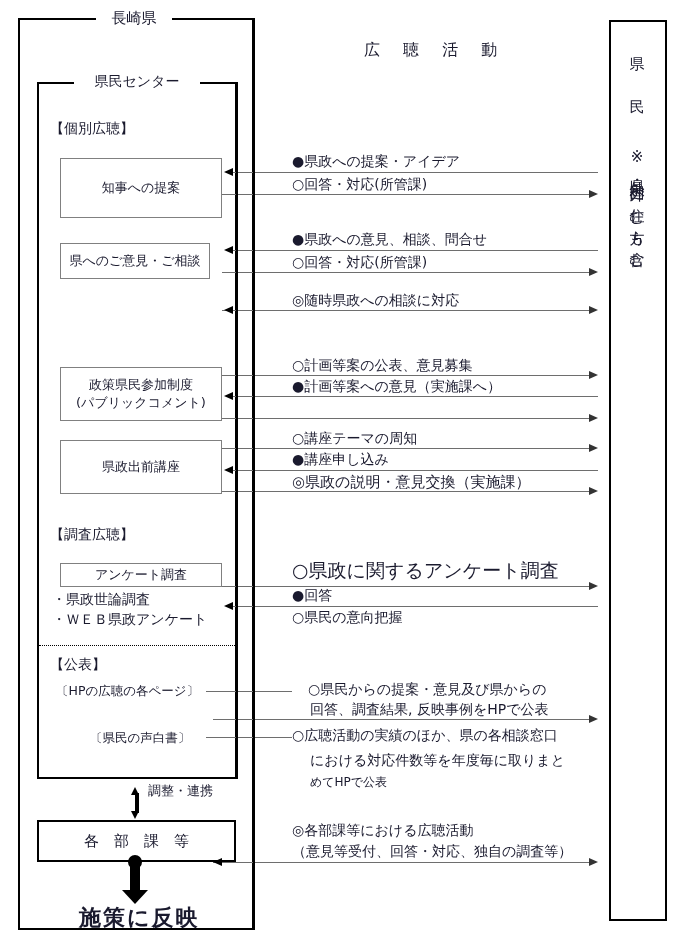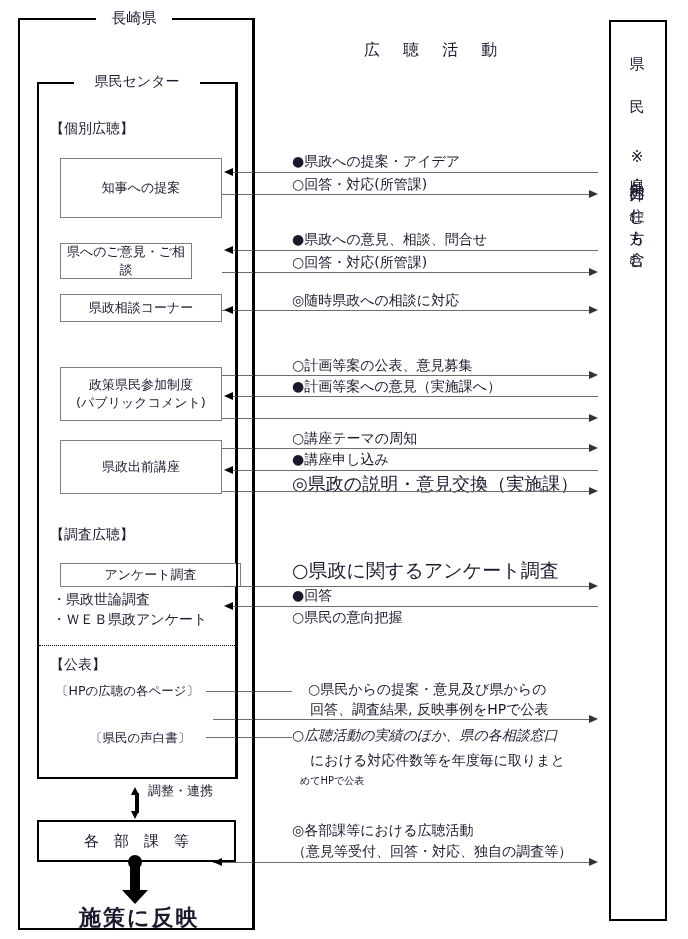--- a/index.html
+++ b/index.html
@@ -70,32 +70,31 @@
   <div class="abs frame-label" style="left:74px;top:73px;width:126px;font-size:14px;padding:2px 0;font-family:Liberation Serif, serif;">県民センター</div>
 
   <div class="abs sec-label" style="left:50px;top:120px;font-size:14px;">【個別広聴】</div>
   <div class="abs sec-label" style="left:50px;top:526px;font-size:14px;">【調査広聴】</div>
   <div class="abs sec-label" style="left:50px;top:656px;font-size:14px;">【公表】</div>
 
   <div class="abs dotline" style="left:39px;top:645px;width:196px;"></div>
 
   <div class="abs gbox" style="left:60px;top:158px;width:162px;height:60px;font-size:13px;">知事への提案</div>
 
-  <div class="abs gbox" style="left:60px;top:243px;width:132px;height:36px;font-size:13px;">県へのご意見・ご相談</div>
+  <div class="abs gbox" style="left:60px;top:243px;width:150px;height:36px;font-size:13px;">県へのご意見・ご相談</div>
 
-  <div class="abs gbox" style="left:60px;top:294px;width:162px;height:28px;font-size:13px;">県政相談コーナー</div>
 
   <div class="abs gbox" style="left:60px;top:367px;width:162px;height:54px;font-size:13px;flex-direction:column;">
     <span>政策県民参加制度</span>
     <span>(パブリックコメント)</span>
   </div>
 
   <div class="abs gbox" style="left:60px;top:440px;width:162px;height:54px;font-size:13px;">県政出前講座</div>
 
-  <div class="abs gbox" style="left:60px;top:563px;width:181px;height:24px;font-size:13px;">アンケート調査</div>
+  <div class="abs gbox" style="left:60px;top:563px;width:162px;height:24px;font-size:13px;">アンケート調査</div>
 
   <div class="abs txt" style="left:52px;top:591px;font-size:14px;">・県政世論調査</div>
   <div class="abs txt" style="left:52px;top:611px;font-size:14px;">・ＷＥＢ県政アンケート</div>
 
   <div class="abs txt" style="left:56px;top:683px;font-size:12.5px;">〔HPの広聴の各ページ〕</div>
   <div class="abs txt" style="left:90px;top:730px;font-size:12.5px;">〔県民の声白書〕</div>
 
   <div class="abs bbox" style="left:37px;top:820px;width:199px;height:42px;font-size:15px;">各　部　課　等</div>
 
   <div class="abs arr-u" style="left:131px;top:787px;"></div>
@@ -147,44 +146,44 @@
   <div class="abs arr-r" style="left:589px;top:413.5px;"></div>
 
   <div class="abs txt" style="left:292px;top:430px;font-size:14px;">○講座テーマの周知</div>
   <div class="abs hline" style="left:222px;top:448px;width:367px;"></div>
   <div class="abs arr-r" style="left:589px;top:443.5px;"></div>
 
   <div class="abs txt" style="left:292px;top:451px;font-size:14px;">●講座申し込み</div>
   <div class="abs hline" style="left:233px;top:470px;width:365px;"></div>
   <div class="abs arr-l" style="left:224px;top:465.5px;"></div>
 
-  <div class="abs txt" style="left:292px;top:473px;font-size:18px;">◎県政の説明・意見交換（実施課）</div>
+  <div class="abs txt" style="left:292px;top:473px;font-size:15px;">◎県政の説明・意見交換（実施課）</div>
   <div class="abs hline" style="left:222px;top:491px;width:367px;"></div>
   <div class="abs arr-r" style="left:589px;top:486.5px;"></div>
 
   <div class="abs txt" style="left:292px;top:559px;font-size:19px;">○県政に関するアンケート調査</div>
   <div class="abs hline" style="left:222px;top:586px;width:367px;"></div>
   <div class="abs arr-r" style="left:589px;top:581.5px;"></div>
 
   <div class="abs txt" style="left:292px;top:587px;font-size:14px;">●回答</div>
   <div class="abs hline" style="left:233px;top:606px;width:365px;"></div>
   <div class="abs arr-l" style="left:224px;top:601.5px;"></div>
 
   <div class="abs txt" style="left:292px;top:609px;font-size:14px;">○県民の意向把握</div>
 
   <div class="abs hline" style="left:206px;top:691px;width:86px;"></div>
   <div class="abs txt" style="left:308px;top:681px;font-size:14px;">○県民からの提案・意見及び県からの</div>
   <div class="abs txt" style="left:310px;top:701px;font-size:14px;">回答、調査結果, 反映事例をHPで公表</div>
   <div class="abs hline" style="left:213px;top:719px;width:376px;"></div>
   <div class="abs arr-r" style="left:589px;top:714.5px;"></div>
 
   <div class="abs hline" style="left:206px;top:737px;width:86px;"></div>
-  <div class="abs txt" style="left:292px;top:727px;font-size:14px;font-style:italic;">○広聴活動の実績のほか、県の各相談窓口</div>
+  <div class="abs txt" style="left:292px;top:727px;font-size:14px;">○広聴活動の実績のほか、県の各相談窓口</div>
   <div class="abs txt" style="left:310px;top:752px;font-size:14px;">における対応件数等を年度毎に取りまと</div>
-  <div class="abs txt" style="left:300px;top:775px;font-size:10px;">めてHPで公表</div>
+  <div class="abs txt" style="left:310px;top:775px;font-size:12px;">めてHPで公表</div>
 
   <div class="abs txt" style="left:292px;top:822px;font-size:14px;">◎各部課等における広聴活動</div>
   <div class="abs txt" style="left:292px;top:843px;font-size:14px;">（意見等受付、回答・対応、独自の調査等）</div>
   <div class="abs hline" style="left:213px;top:862px;width:376px;"></div>
   <div class="abs arr-l" style="left:213px;top:857.5px;"></div>
   <div class="abs arr-r" style="left:589px;top:857.5px;"></div>
 
   <div class="abs vline" style="left:236px;top:82px;height:697px;"></div>
   <div class="abs vline" style="left:253px;top:18px;height:912px;"></div>
 

